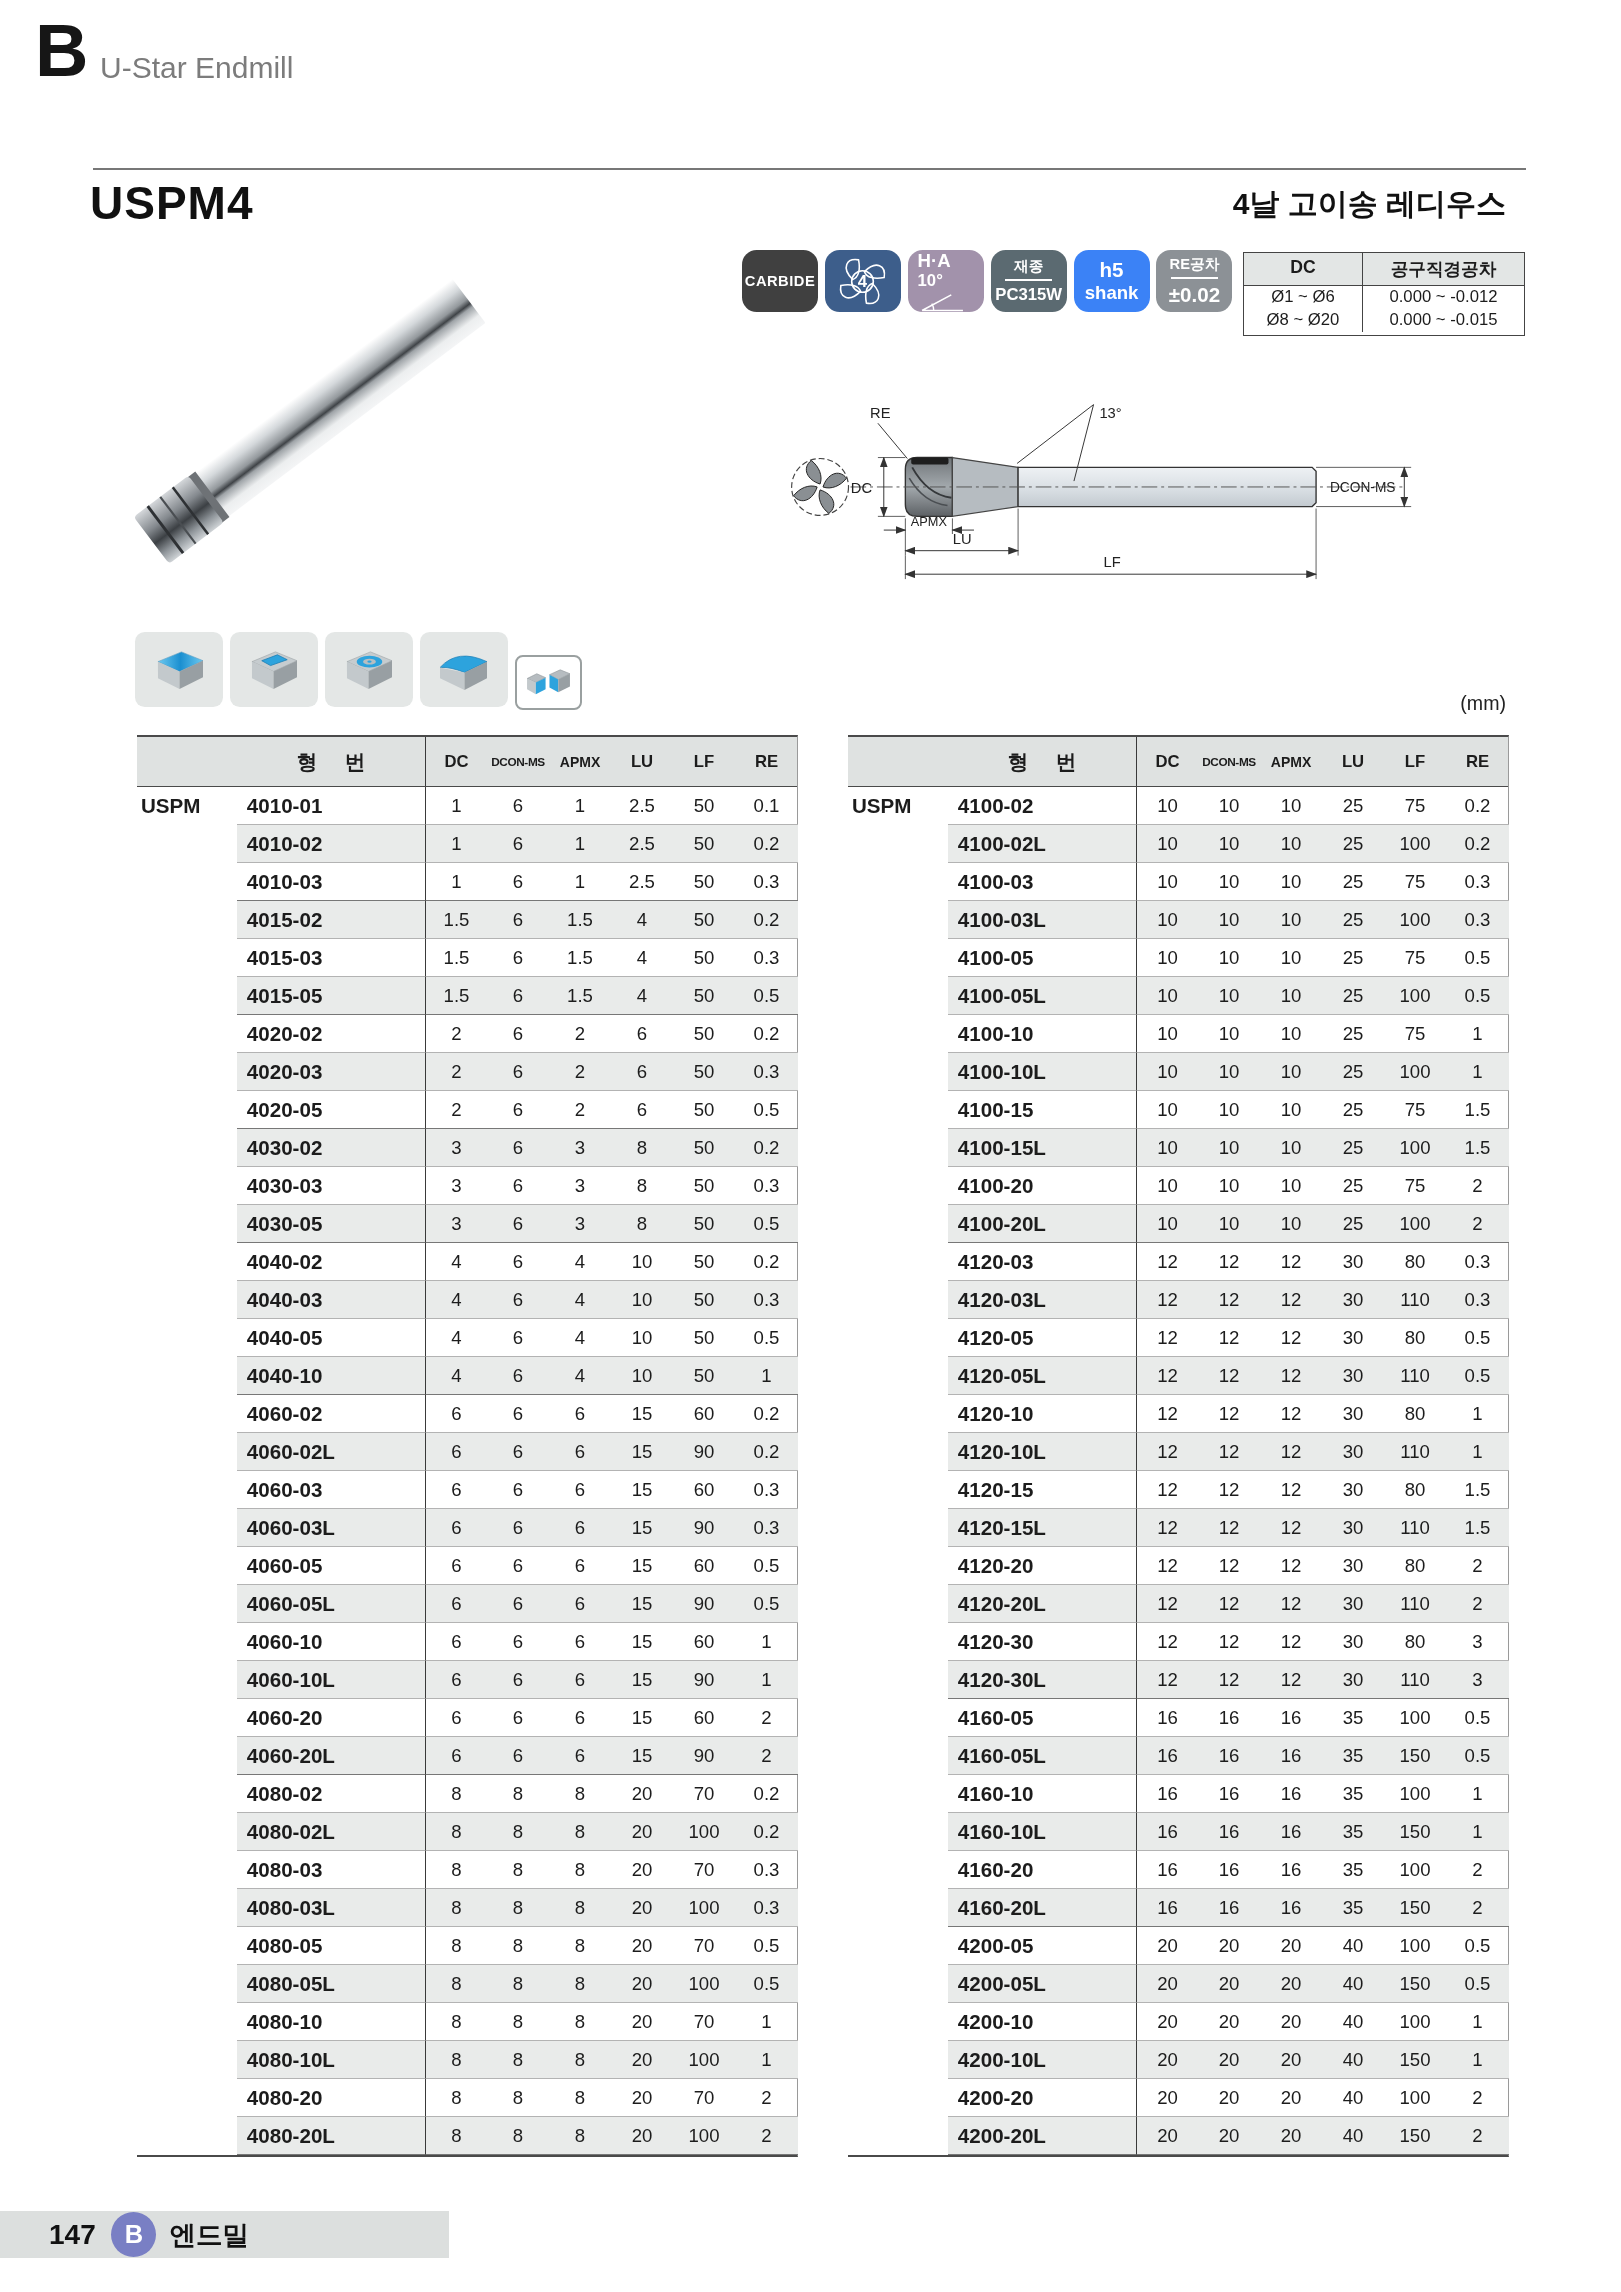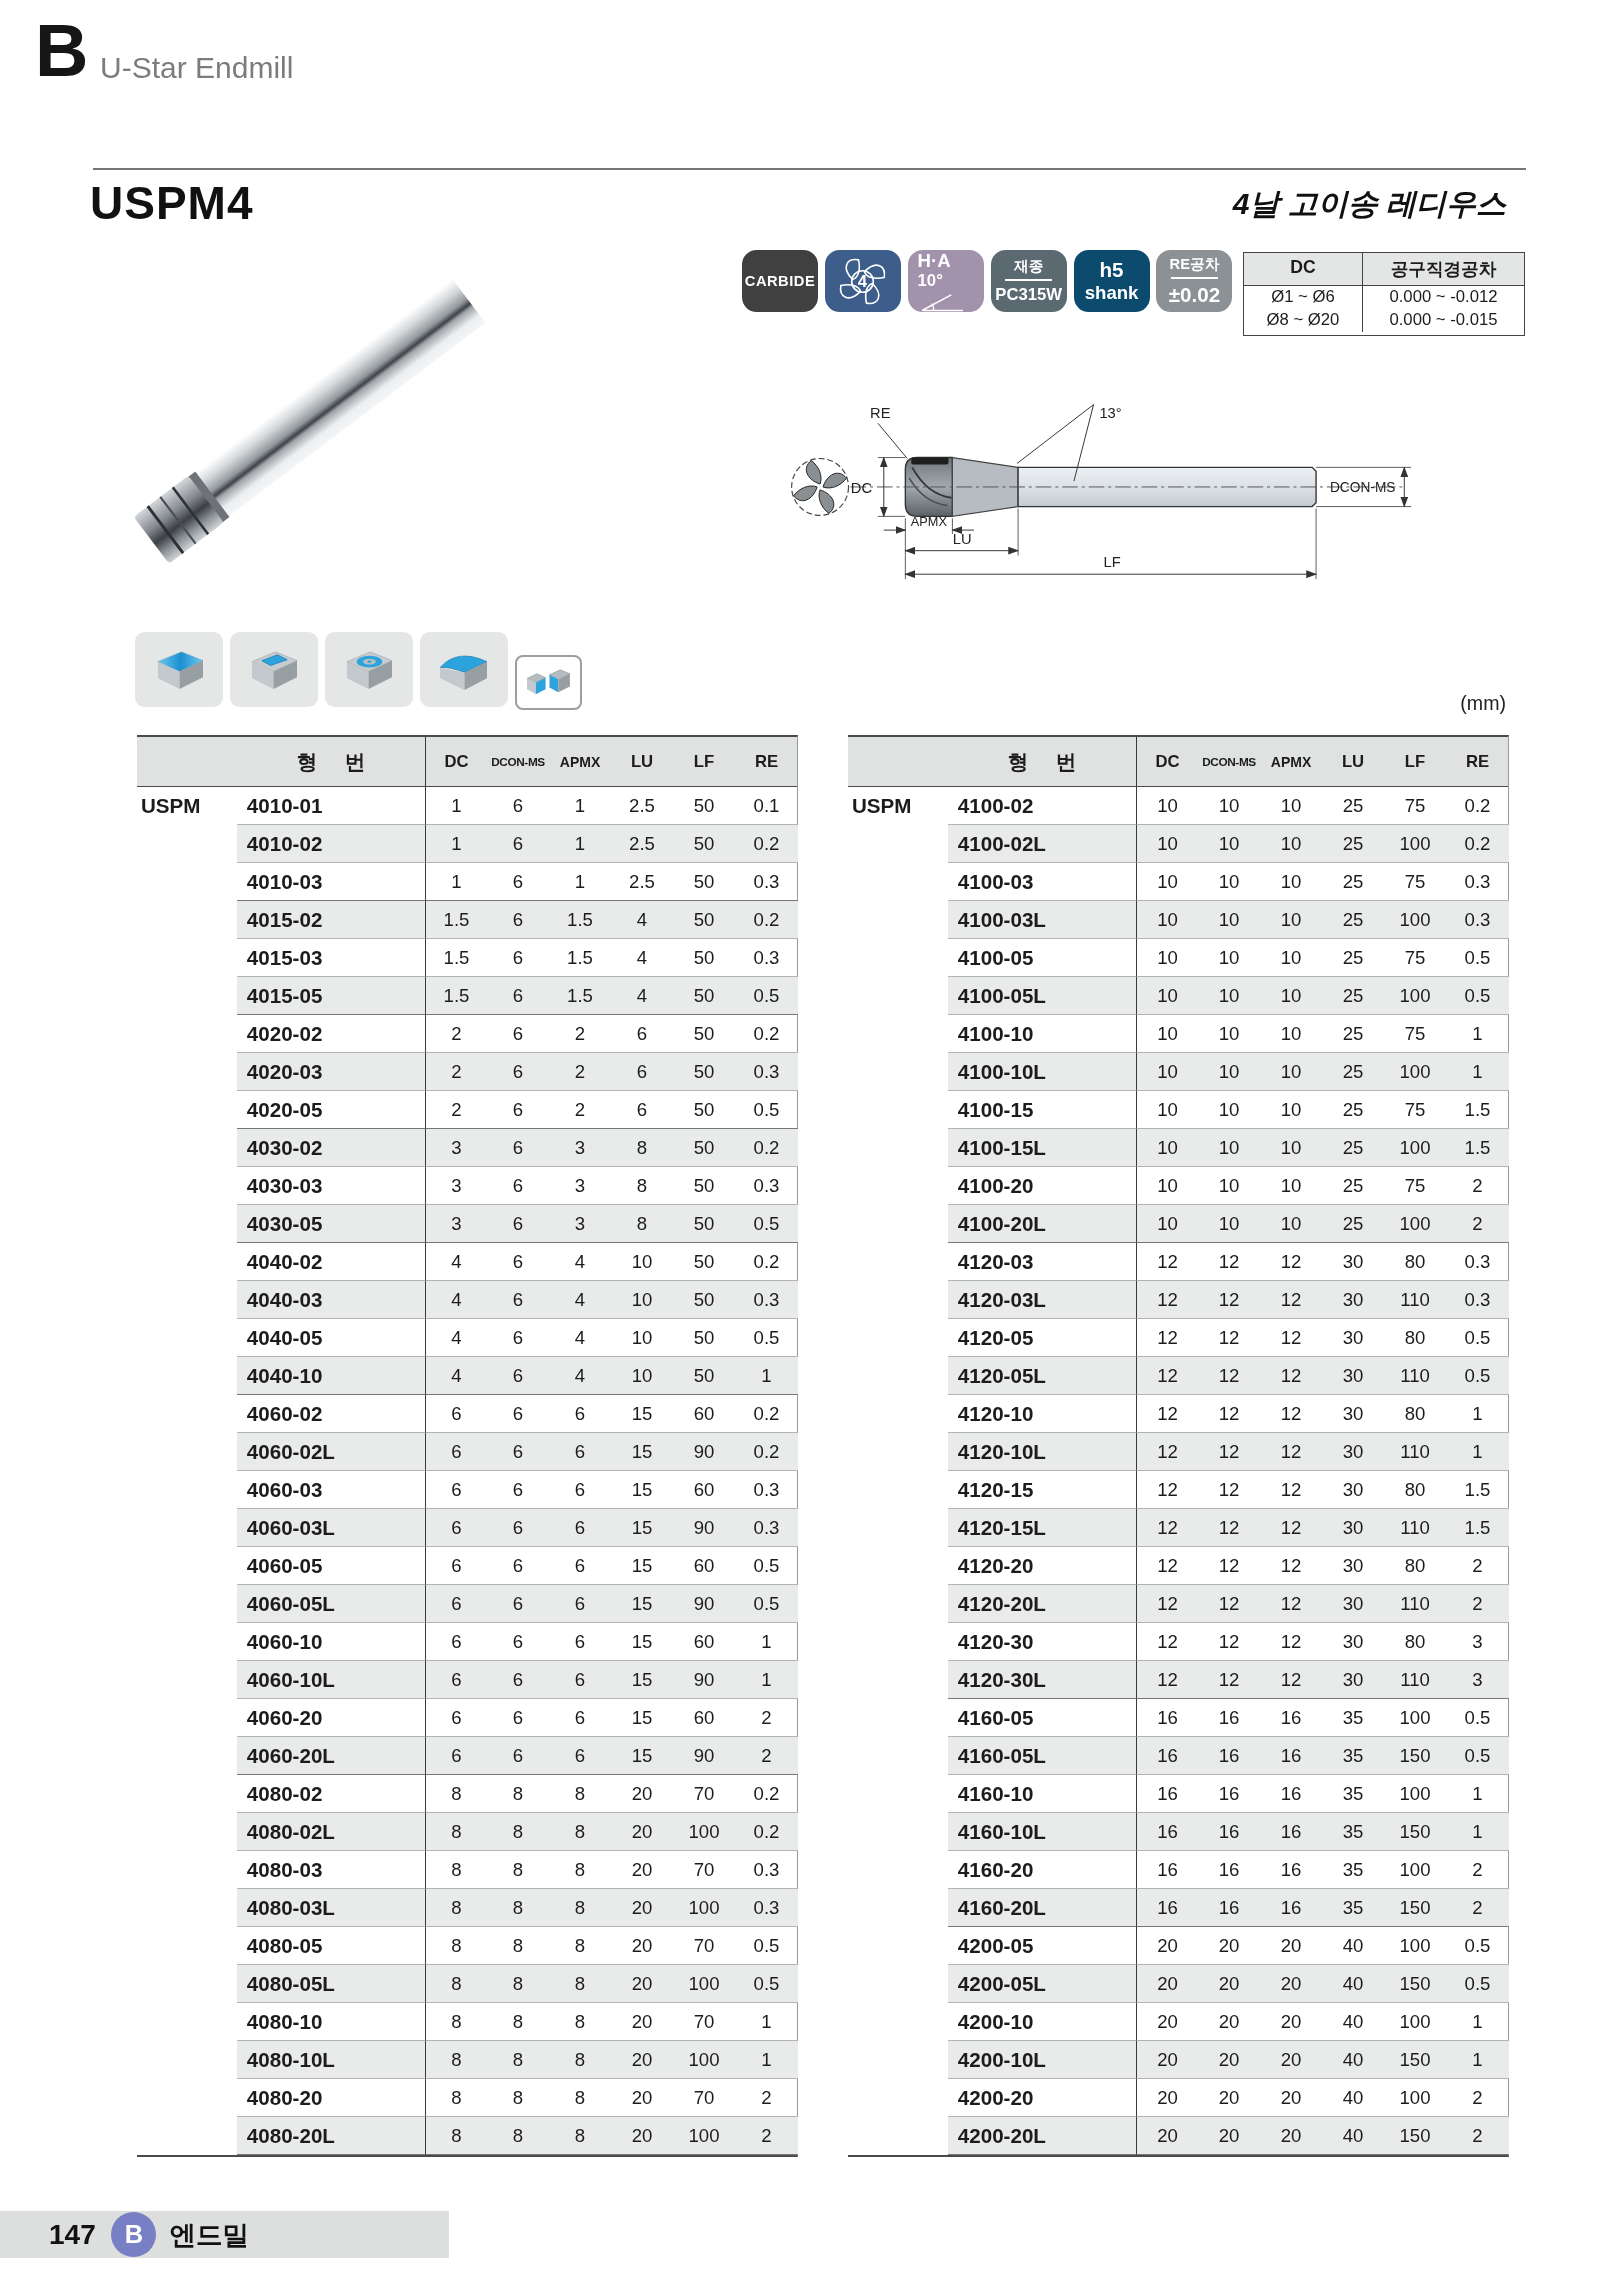--- a/index.html
+++ b/index.html
@@ -5,36 +5,36 @@
   html,body{margin:0;padding:0;background:#fff;}
   .page{position:relative;width:1621px;height:2293px;background:#fff;overflow:hidden;
         font-family:"Liberation Sans",sans-serif;color:#1c1c1c;}
   .abs{position:absolute;}
 
   
   .section-letter{left:35px;top:13.7px;font-size:74px;font-weight:700;color:#161616;line-height:1;}
   .section-title{left:100px;top:51px;font-size:30px;color:#7c7c7c;font-weight:400;}
   .top-rule{left:93px;top:168px;width:1433px;height:2px;background:#777;}
   .product-code{left:90px;top:176px;font-size:46px;font-weight:700;color:#111;letter-spacing:1px;}
-  .product-title-kr{top:184px;right:115px;font-size:30px;font-weight:700;color:#111;font-style:italic;}
+  .product-title-kr{top:184px;right:115px;font-size:30px;font-weight:700;color:#111;}
   .unit-label{top:692px;right:115px;font-size:19.6px;color:#222;}
 
   
   .badges{left:742px;top:250px;display:flex;gap:6.9px;}
   .badge{width:76px;height:62px;border-radius:14.7px;color:#fff;display:flex;flex-direction:column;
          align-items:center;justify-content:center;text-align:center;line-height:1.15;}
   .b-carbide{background:#404040;font-size:14.7px;font-weight:700;letter-spacing:0.5px;}
   .b-flute{background:#3d5e8b;}
   .b-ha{background:#a292ab;align-items:flex-start;padding-left:9.8px;box-sizing:border-box;}
   .b-ha .t1{font-size:18.6px;font-weight:700;}
   .b-ha .t2{font-size:16.7px;font-weight:700;}
   .b-grade{background:#5b6a71;}
   .b-grade .t1{font-size:14.7px;font-weight:700;}
   .b-grade .t2{font-size:16.7px;font-weight:700;}
-  .b-shank{background:#0c4a6e;}
+  .b-shank{background:#3b82f6;}
   .b-shank .t1{font-size:20.6px;font-weight:700;}
   .b-shank .t2{font-size:18.6px;font-weight:700;}
   .b-retol{background:#8c9196;}
   .b-retol .t1{font-size:14.7px;font-weight:700;}
   .b-retol .t2{font-size:20.6px;font-weight:700;}
   .badge .sep{width:47px;height:2px;background:#fff;margin:3.9px 0;}
 
   
   .tol{left:1243px;top:252px;width:282px;border:1.5px solid #444;box-sizing:border-box;background:#fff;}
   .tol .hrow{display:grid;grid-template-columns:118px 1fr;background:#e3e6e5;border-bottom:1.5px solid #444;}

